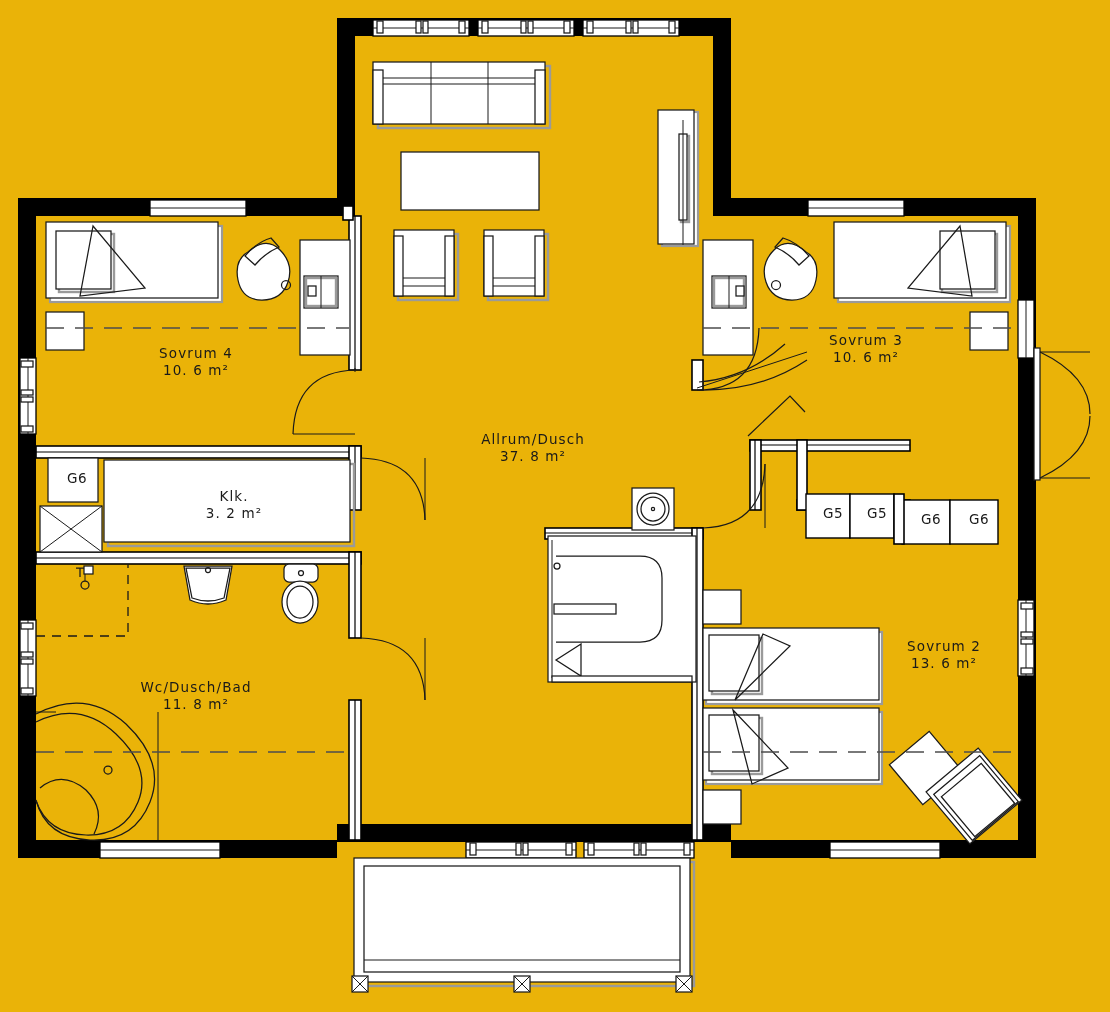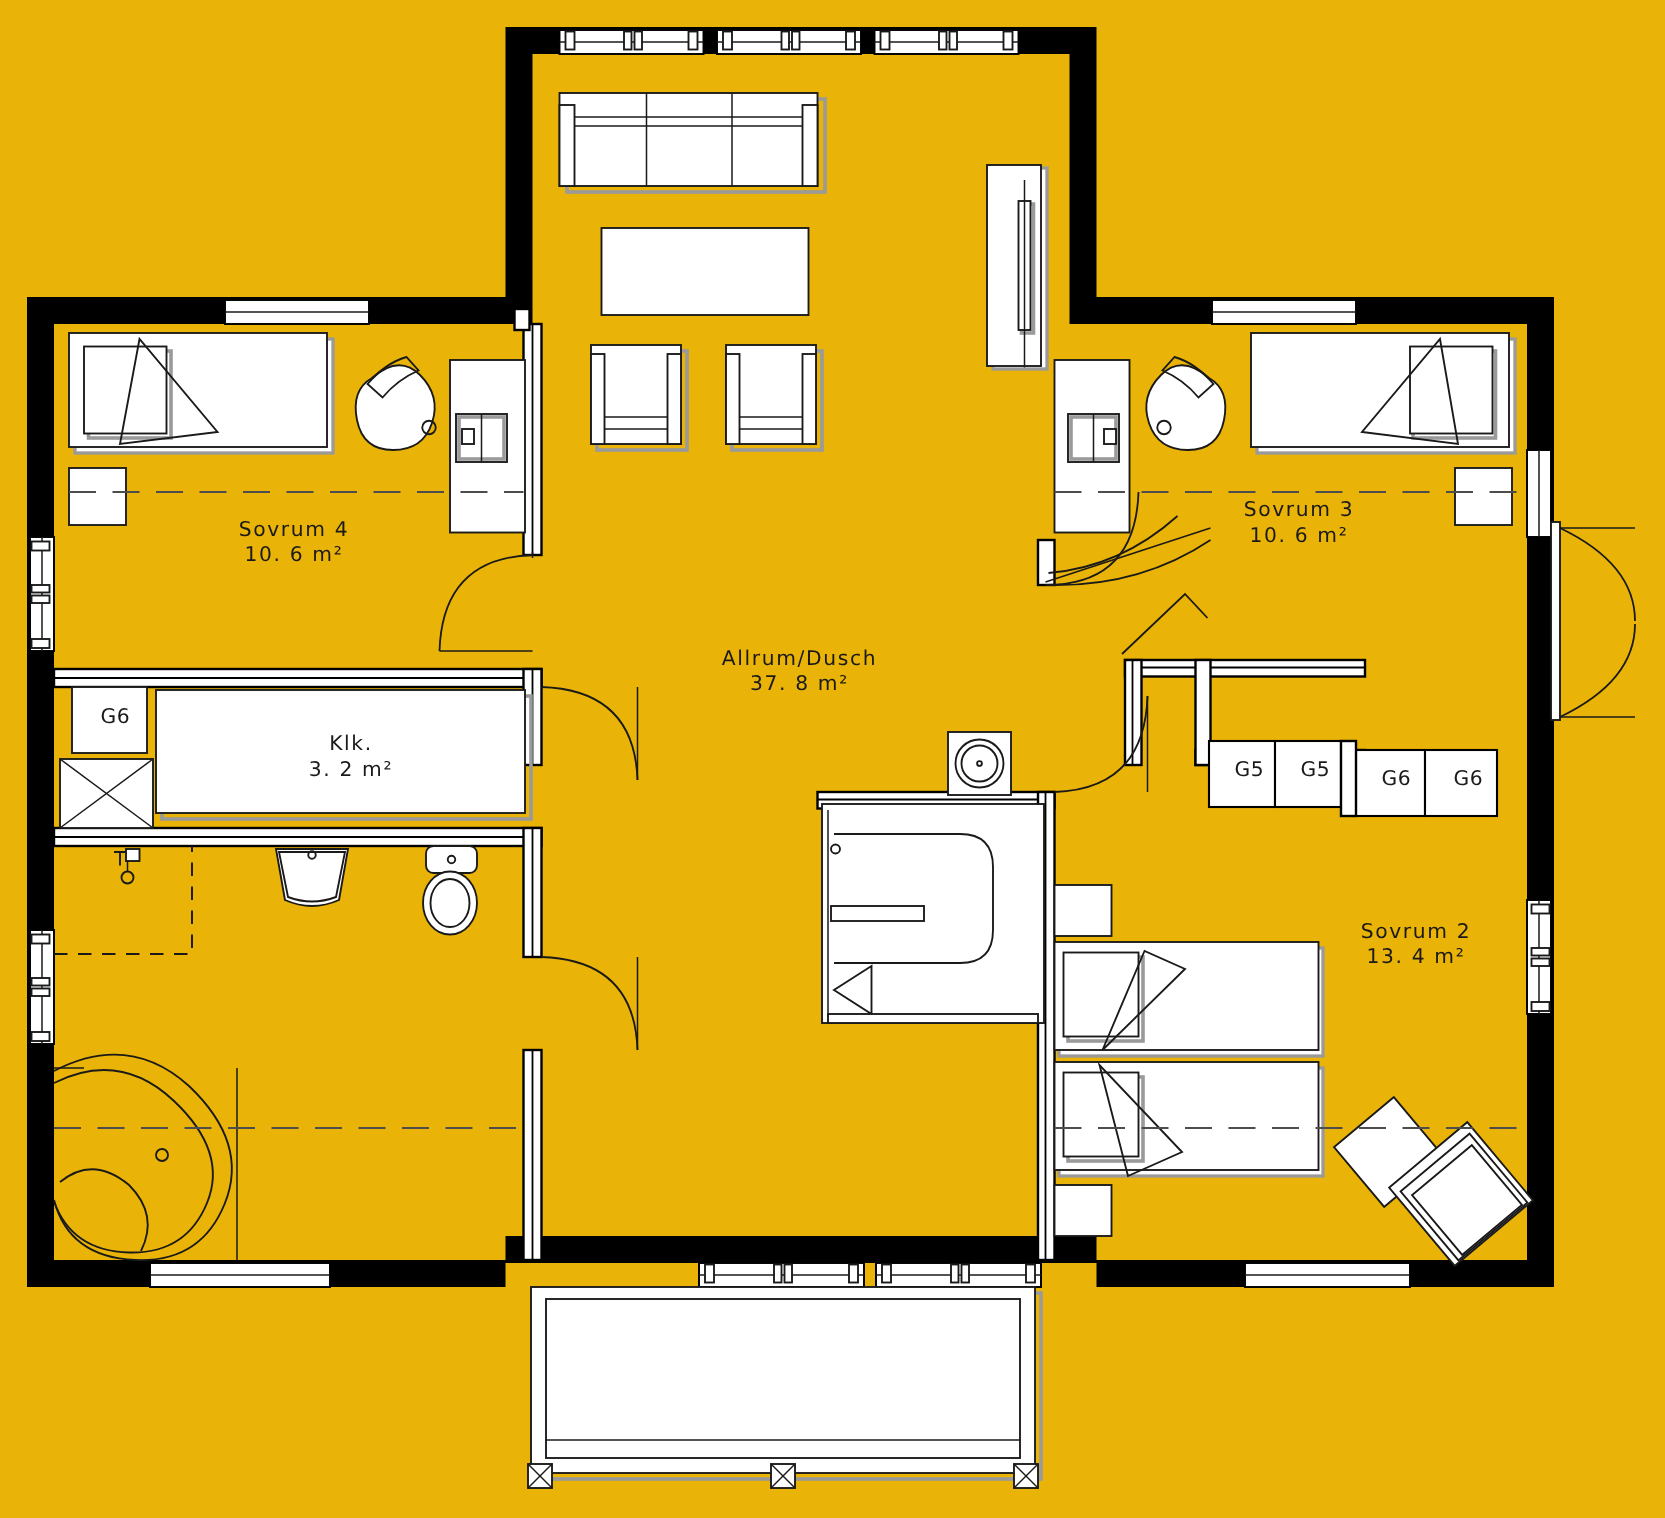--- a/index.html
+++ b/index.html
@@ -424,31 +424,35 @@
 </svg>
 
 <div class="rlabel" style="left:116px;top:345px;width:160px;">
   <span class="nm">Sovrum 4</span>
   <span class="ar">10. 6 m²</span>
 </div>
 <div class="rlabel" style="left:154px;top:488px;width:160px;">
   <span class="nm">Klk.</span>
   <span class="ar">3. 2 m²</span>
 </div>
+<div class="rlabel" style="left:106px;top:679px;width:180px;">
+  <span class="nm">Wc/Dusch/Bad</span>
+  <span class="ar">11. 8 m²</span>
+</div>
 <div class="rlabel" style="left:443px;top:431px;width:180px;">
   <span class="nm">Allrum/Dusch</span>
   <span class="ar">37. 8 m²</span>
 </div>
 <div class="rlabel" style="left:786px;top:332px;width:160px;">
   <span class="nm">Sovrum 3</span>
   <span class="ar">10. 6 m²</span>
 </div>
-<div class="rlabel" style="left:864px;top:613px;width:160px;">
+<div class="rlabel" style="left:864px;top:638px;width:160px;">
   <span class="nm">Sovrum 2</span>
-  <span class="ar">13. 4 m²</span>
+  <span class="ar">13. 6 m²</span>
 </div>
 
 <div class="clabel" style="left:57px;top:470px;width:30px;">G6</div>
 <div class="clabel" style="left:813px;top:505px;width:30px;">G5</div>
 <div class="clabel" style="left:857px;top:505px;width:30px;">G5</div>
 <div class="clabel" style="left:911px;top:511px;width:30px;">G6</div>
 <div class="clabel" style="left:959px;top:511px;width:30px;">G6</div>
 
 </div>
 

